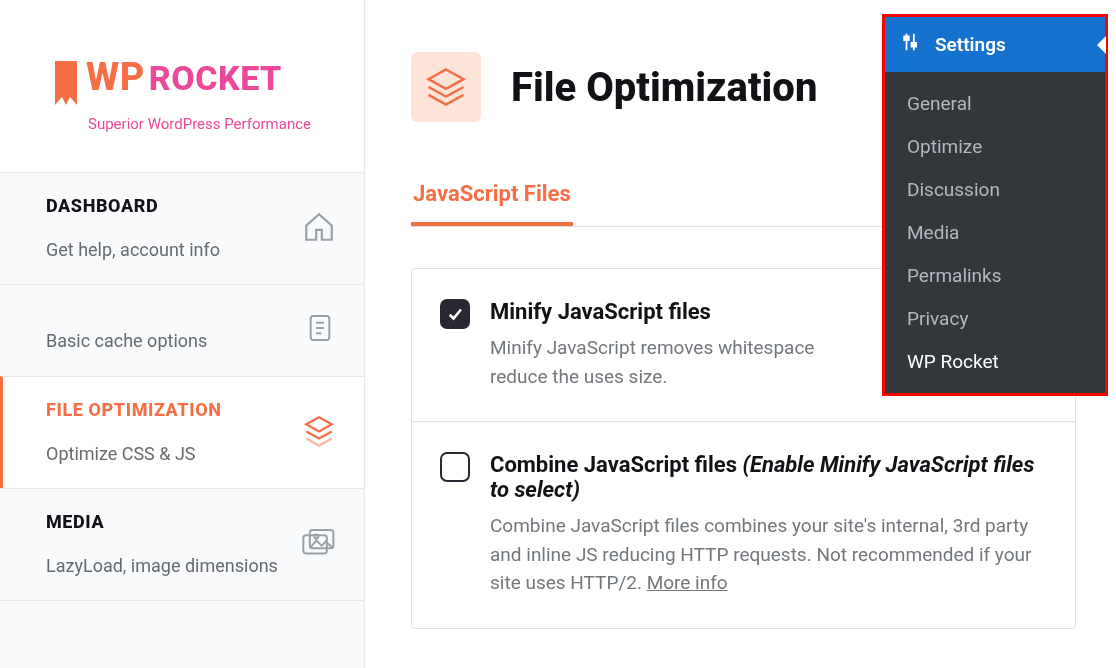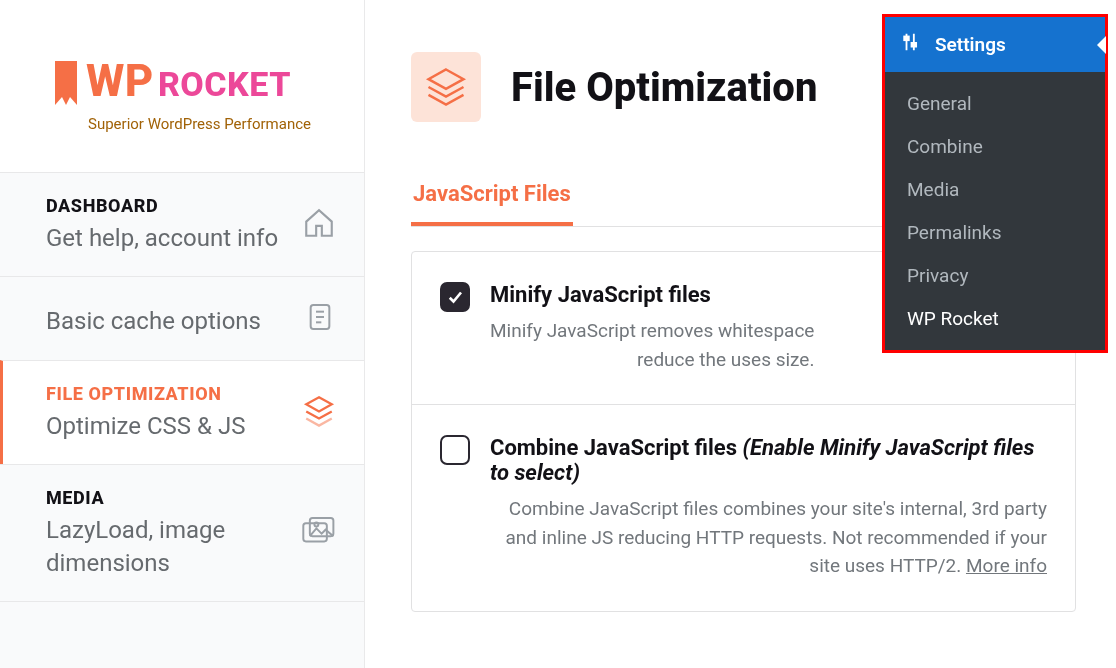--- a/index.html
+++ b/index.html
@@ -2,45 +2,45 @@
 <html><head>
   <meta charset="utf-8">
   <style>
     * { margin:0; padding:0; box-sizing:border-box; font-family:-apple-system,BlinkMacSystemFont,"Segoe UI",Roboto,sans-serif; }
     body { background:#fff; width:1116px; height:668px; position:relative; overflow:hidden; color:#121116;}
     .wrap { display:flex; height:100%; }
     .sidebar { width:365px; background:#f9fafb; border-right:1px solid #e9e9ea; }
     .logo-block { padding:55px 40px 40px 52px; background:#fff;}
     .logo-line { display:flex; align-items:flex-start; gap:6px;}
     .logo-ribbon {display:inline-block; position:relative; top:6px;}
-    .logo-wp { color:#f56f46; font-weight:800; font-size:44px; letter-spacing:0.5px;}
+    .logo-wp { color:#f56f46; font-weight:800; font-size:38px; letter-spacing:0.5px;}
     .logo-rocket { color:#ec4899; font-weight:800; font-size:34px; letter-spacing:0.5px; margin-left:4px;}
-    .logo-sub { color:#a16207; font-size:15px; margin-top:4px; padding-left:36px;}
+    .logo-sub { color:#ec4899; font-size:15px; margin-top:4px; padding-left:36px;}
     .nav { }
     .nav-item { display:flex; align-items:center; justify-content:space-between; padding:22px 28px 22px 46px; border-top:1px solid #e8e8e9; border-bottom:1px solid #e8e8e9; background:#f9fafb; cursor:pointer; margin-top:-1px;}
     .nav-item.active { background:#fff; border-left:3px solid #f56f46; padding-left:43px;}
     .nav-item .t { font-weight:800; font-size:18px; letter-spacing:0.6px; color:#121116; }
     .nav-item.active .t { color:#f56f46; }
-    .nav-item .s { color:#666a6e; font-size:24px; margin-top:6px; line-height:1.35;}
+    .nav-item .s { color:#666a6e; font-size:18px; margin-top:22px; line-height:1.35;}
     .nav-icon { color:#9aa0a6; }
     .nav-item.active .nav-icon { color:#f56f46;}
     .main { flex:1; padding:52px 40px 40px 46px; position:relative;}
     .header { display:flex; align-items:center; gap:30px;}
     .hicon { width:70px; height:70px; border-radius:6px; background:#fde3d8; display:flex; align-items:center; justify-content:center; color:#f56f46;}
     .htitle { font-size:40px; font-weight:800; color:#121116;}
     .tabbar { margin-top:59px; border-bottom:1px solid #e1e1e2;text-decoration:underline; }
     .tab { display:inline-block; padding:0 2px 16px 2px; font-weight:700; font-size:22px; color:#f56f46; border-bottom:4px solid #f56f46;}
-    .panel { margin-top:24px; border:1px solid #e1e1e2; border-radius:4px; }
+    .panel { margin-top:41px; border:1px solid #e1e1e2; border-radius:4px; }
     .row { display:flex; gap:20px; padding:30px 28px; border-bottom:1px solid #e1e1e2;}
     .row:last-child { border-bottom:none;}
     .cbx { width:30px; height:30px; border:2.5px solid #2a2730; border-radius:7px; flex:none; display:flex; align-items:center; justify-content:center;}
     .cbx.checked { background:#2a2730;}
     .row-body .title { font-size:22px; font-weight:700; color:#121116;}
     .row-body .hint { font-style:italic; font-weight:700;}
-    .row-body .desc { font-size:19px; color:#72777c; margin-top:10px; line-height:1.5;text-align:right;}
+    .row-body .desc { font-size:19px; color:#72777c; margin-top:10px; line-height:1.5;}
     .more { text-decoration:underline; color:#72777c; cursor:pointer;}
     .wpmenu { position:absolute; top:14px; right:8px; width:226px; border:3px solid #ff0000; font-size:19px; background:#32373c;}
     .wpmenu-head { background:#1572cf; color:#fff; padding:14px 16px; display:flex; align-items:center; gap:12px; font-weight:600; position:relative;}
     .wpmenu-head::after{ content:""; position:absolute; right:-1px; top:50%; transform:translateY(-50%); border-top:9px solid transparent; border-bottom:9px solid transparent; border-right:9px solid #fff;}
     .wpmenu-body { background:#32373c; padding:10px 0;}
     .wpmenu-item { color:#b1b8be; padding:10px 22px; cursor:pointer;}
     .wpmenu-item.current { color:#fff; font-weight:400;}
   </style>
 </head>
 <body>
@@ -168,19 +168,20 @@
           <line x1="6" y1="3" x2="6" y2="21"></line>
           <rect x="3.5" y="6" width="5" height="4" fill="#fff"></rect>
           <line x1="14" y1="3" x2="14" y2="21"></line>
           <rect x="11.5" y="13" width="5" height="4" fill="#fff"></rect>
         </svg>
     </span>
     <span>Settings</span>
   </div>
   <div class="wpmenu-body">
     <div class="wpmenu-item">General</div>
-    <div class="wpmenu-item">Combine</div>
+    <div class="wpmenu-item">Optimize</div>
+    <div class="wpmenu-item">Discussion</div>
     <div class="wpmenu-item">Media</div>
     <div class="wpmenu-item">Permalinks</div>
     <div class="wpmenu-item">Privacy</div>
     <div class="wpmenu-item current">WP Rocket</div>
   </div>
 </div>
 
 </body></html>

